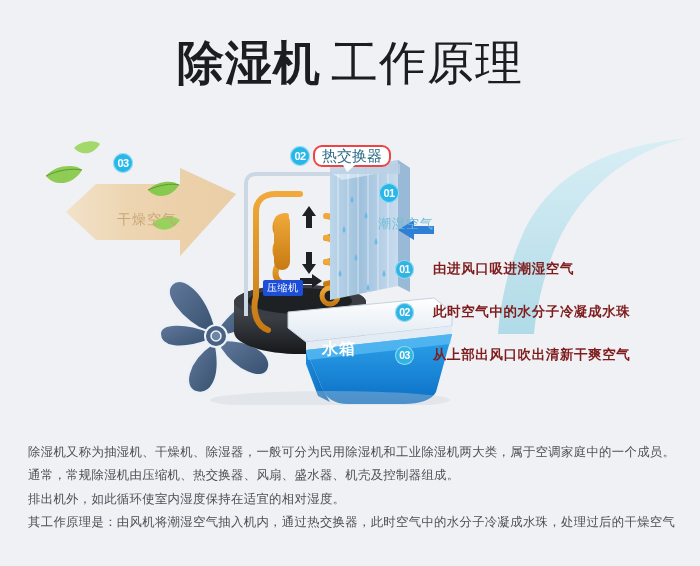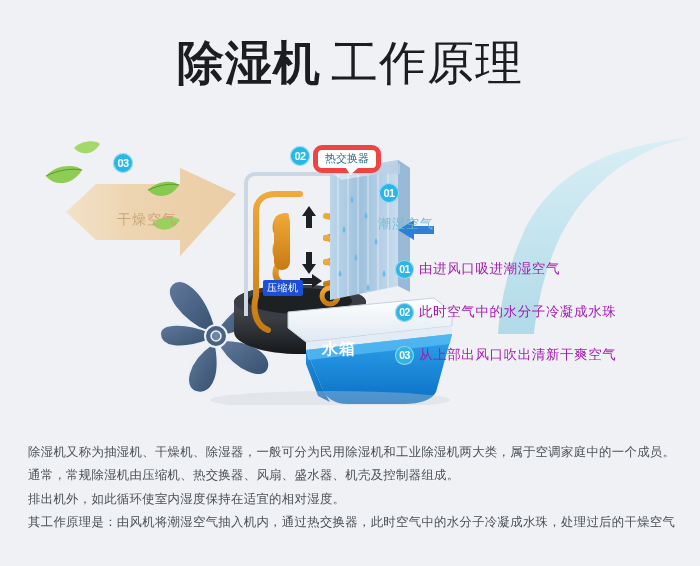--- a/index.html
+++ b/index.html
@@ -39,22 +39,22 @@
     line-height:20px;text-align:center;letter-spacing:-0.5px;
     box-shadow:0 0 0 1px rgba(255,255,255,.55) inset;
   }
   .badge.b03{left:113px;top:33px;}
   .badge.b02{left:290px;top:26px;}
   .badge.b01{left:379px;top:63px;}
 
   
   .callout{
     position:absolute;left:313px;top:25px;
-    background:#ffffff;border:5px solid #ef4444;border-radius:9px;
-    padding:2px 7px 3px;font-size:11px;color:#2c6b86;white-space:nowrap;
+    background:#ffffff;border:2px solid #ef4444;border-radius:9px;
+    padding:2px 7px 3px;font-size:15px;color:#2c6b86;white-space:nowrap;
     line-height:13px;
   }
   .callout .tail{
     position:absolute;left:28px;bottom:-7px;width:10px;height:7px;
     background:#ffffff;
     clip-path:polygon(0 0,100% 0,35% 100%);
     border-left:1px solid #9bd9ee;border-right:1px solid #9bd9ee;
   }
 
   
@@ -70,22 +70,23 @@
   
   .legend{position:absolute;left:395px;top:258px;width:290px;}
   .legend-row{display:flex;align-items:center;height:22px;margin-bottom:21px;}
   .legend-badge{
     flex:0 0 auto;width:19px;height:19px;border-radius:50%;
     background:#2fb4e4;color:#fff;font-size:10.5px;font-weight:bold;
     line-height:19px;text-align:center;letter-spacing:-0.5px;
     box-shadow:0 0 0 1px rgba(255,255,255,.5) inset;
   }
   .legend-text{
-    margin-left:5px;font-size:13.5px;color:#a21caf;letter-spacing:0.6px;
+    margin-left:19px;font-size:13.5px;color:#7f1d1d;letter-spacing:0.6px;
     font-family:"DejaVu Sans","Liberation Sans",sans-serif;
+    font-weight:bold;
   }
 
   
   .copy{position:absolute;left:28px;width:648px;}
   .copy p{
     margin:0;font-size:12.4px;line-height:23px;color:#4a5056;
     letter-spacing:0.3px;
     font-family:"DejaVu Sans","Liberation Sans",sans-serif;
   }
   .copy.p1{top:423px;margin-top:17px;}

